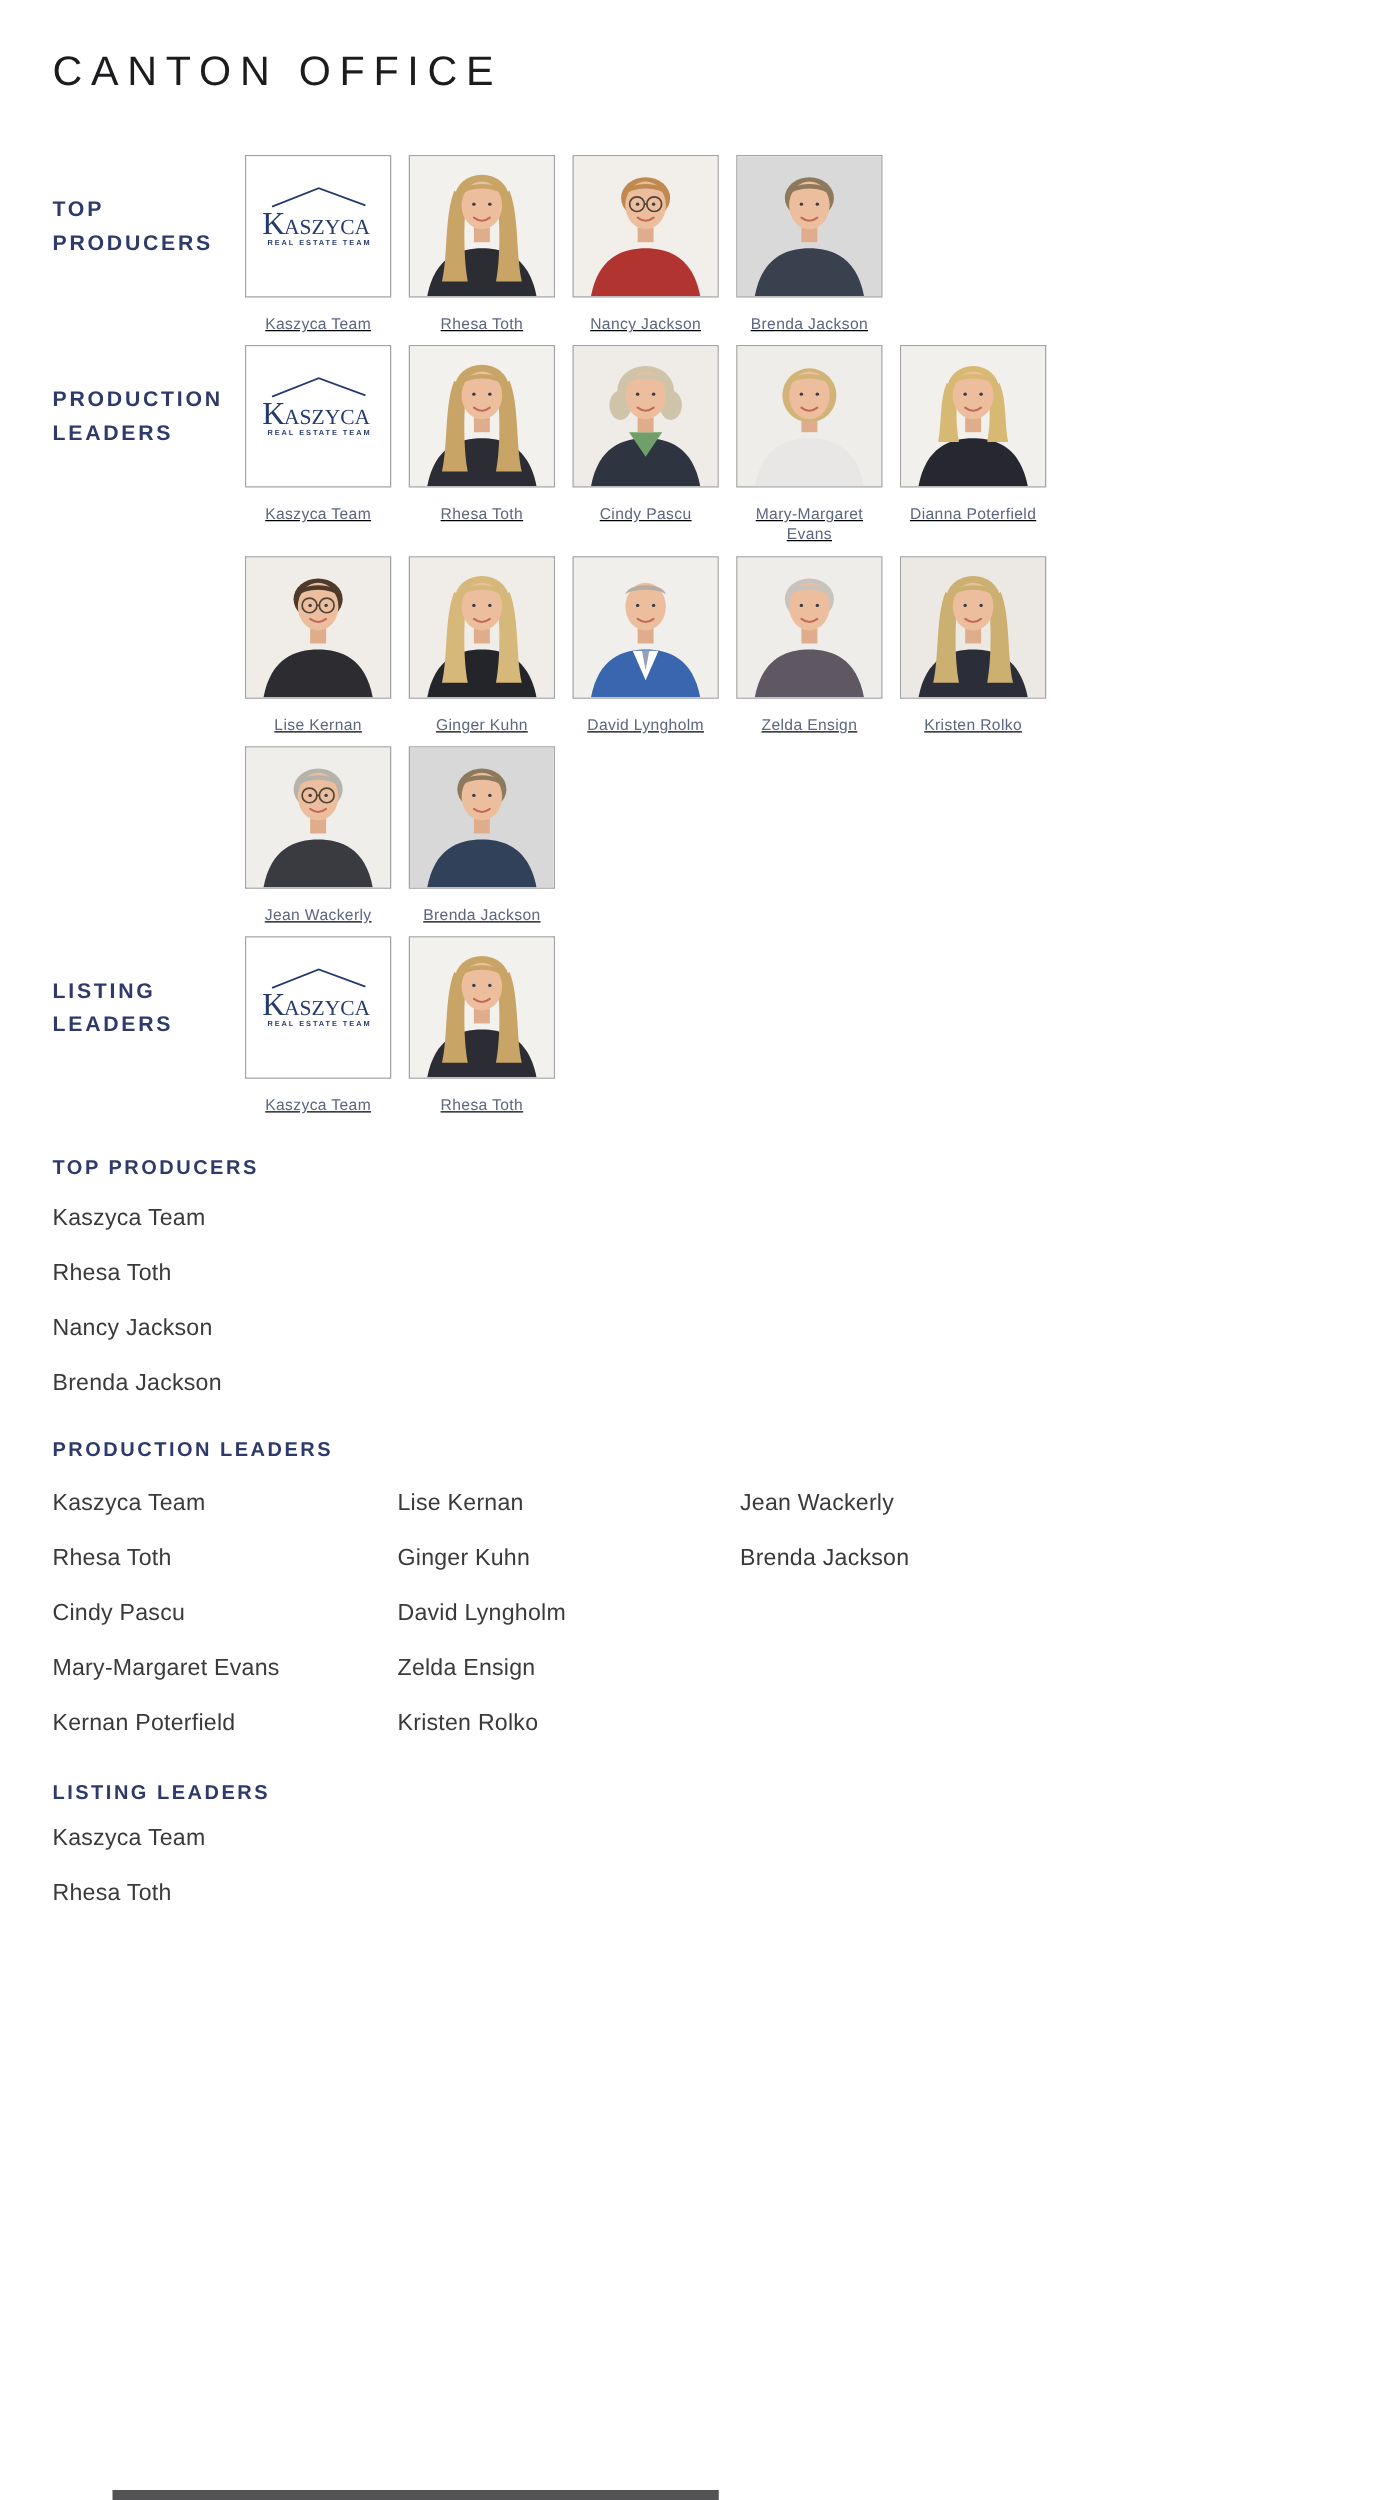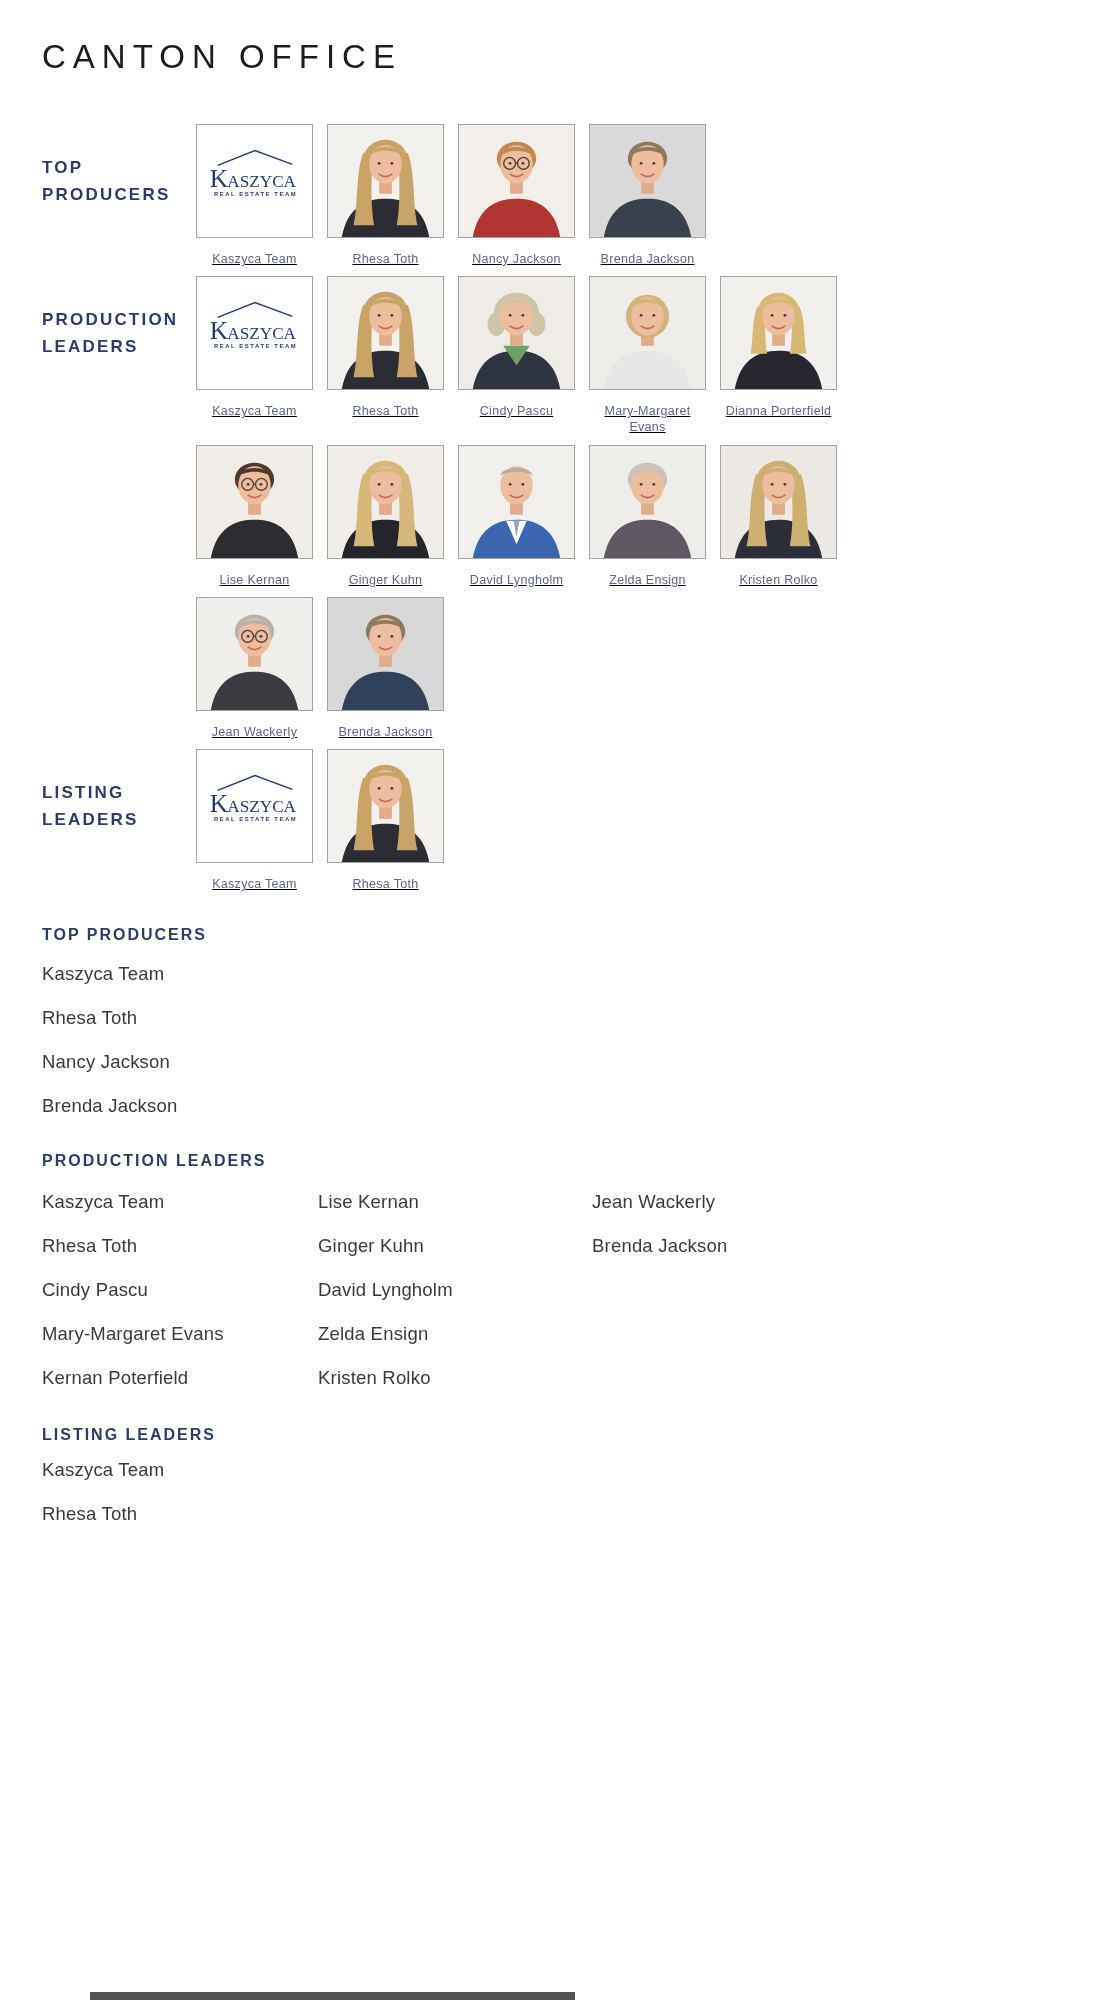--- a/index.html
+++ b/index.html
@@ -203,21 +203,21 @@
       <path d="M37,30 C31,44 33,64 30,78 L47,78 C44,62 45,46 46,36 Z" fill="#d8b973"></path>
       <path d="M80,30 C86,44 84,64 87,78 L70,78 C73,62 72,46 71,36 Z" fill="#d8b973"></path>
     <ellipse cx="58.5" cy="40" rx="16.5" ry="19.5" fill="#ecbe9d"></ellipse>
     <path d="M40,33 C41,19 76,19 77,33 C70,24 47,24 40,33 Z" fill="#d8b973"></path>
     <circle cx="52" cy="39" r="1.4" fill="#3c3c46"></circle>
               <circle cx="65" cy="39" r="1.4" fill="#3c3c46"></circle>
     <path d="M52,50 Q58.5,55 65,50" stroke="#c26a5a" stroke-width="1.6" fill="none" stroke-linecap="round"></path>
 
   </svg>
           </div>
-          <div class="caption">Dianna Porterfield</div>
+          <div class="caption">Dianna Poterfield</div>
         </div>
       </div>
       <div class="photo-row" style="top: 445px;">
         <div class="cell">
           <div class="card">
             <svg viewBox="0 0 117 114" xmlns="http://www.w3.org/2000/svg">
     <rect width="117" height="114" fill="#f0ede9"></rect>
     <path d="M14,114 C20,82 40,75 58.5,75 C77,75 97,82 103,114 Z" fill="#2c2c31"></path>
     <rect x="52" y="58" width="13" height="12" fill="#e0ad8c"></rect>
     <ellipse cx="58.5" cy="34" rx="20" ry="17" fill="#4d3a2a"></ellipse>

